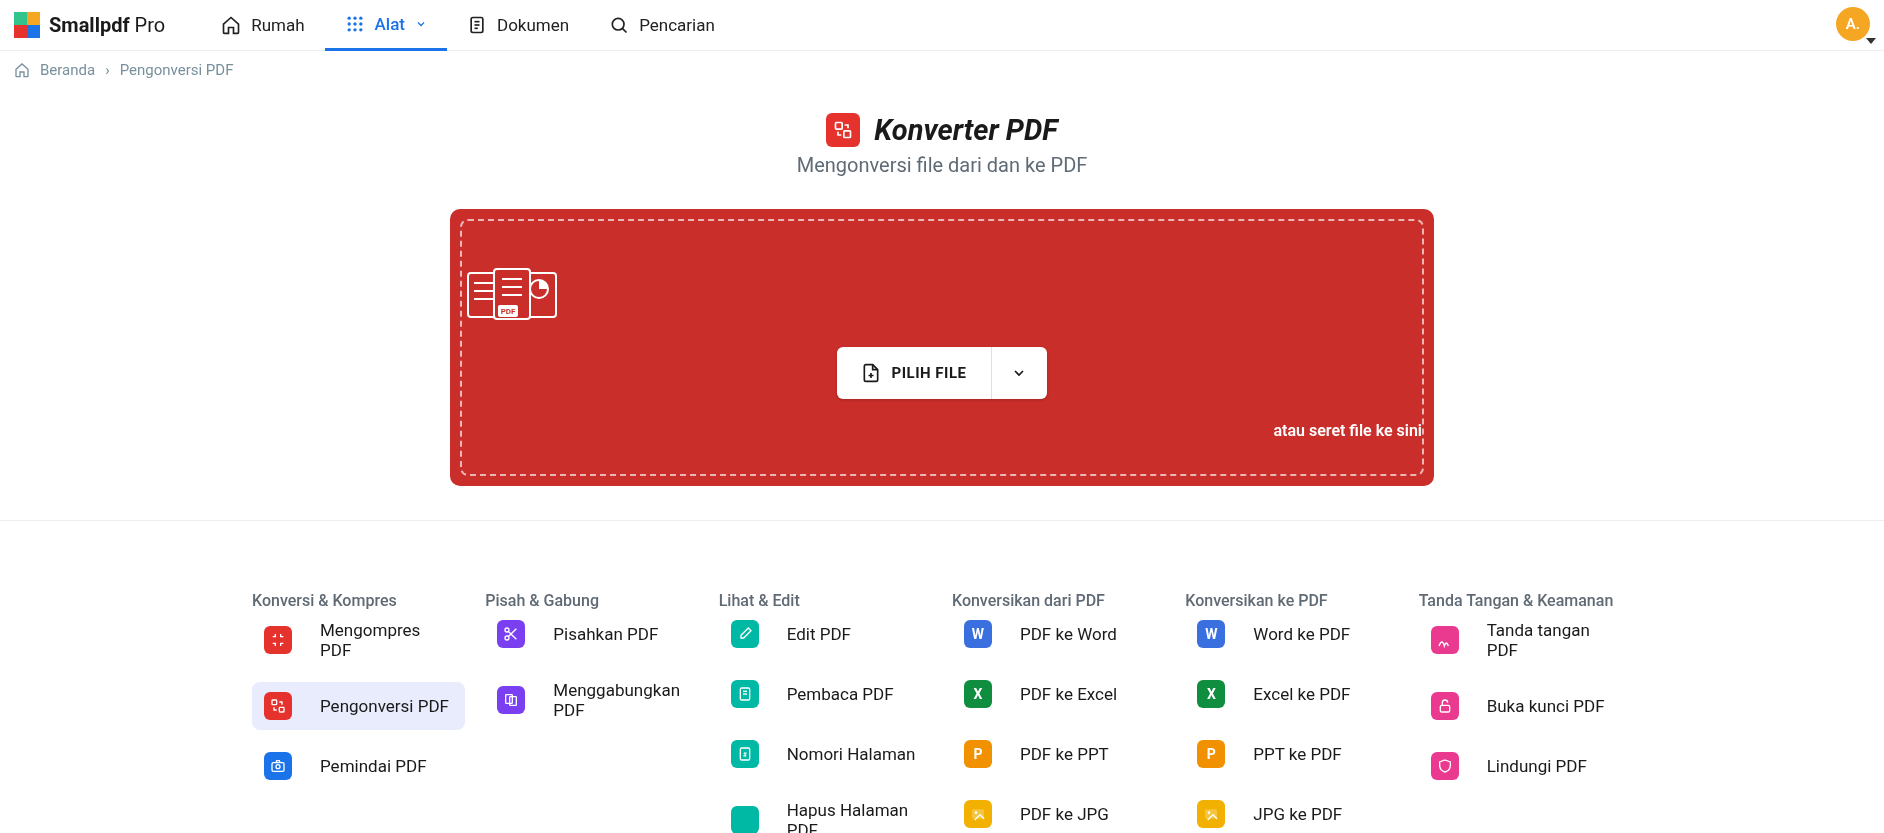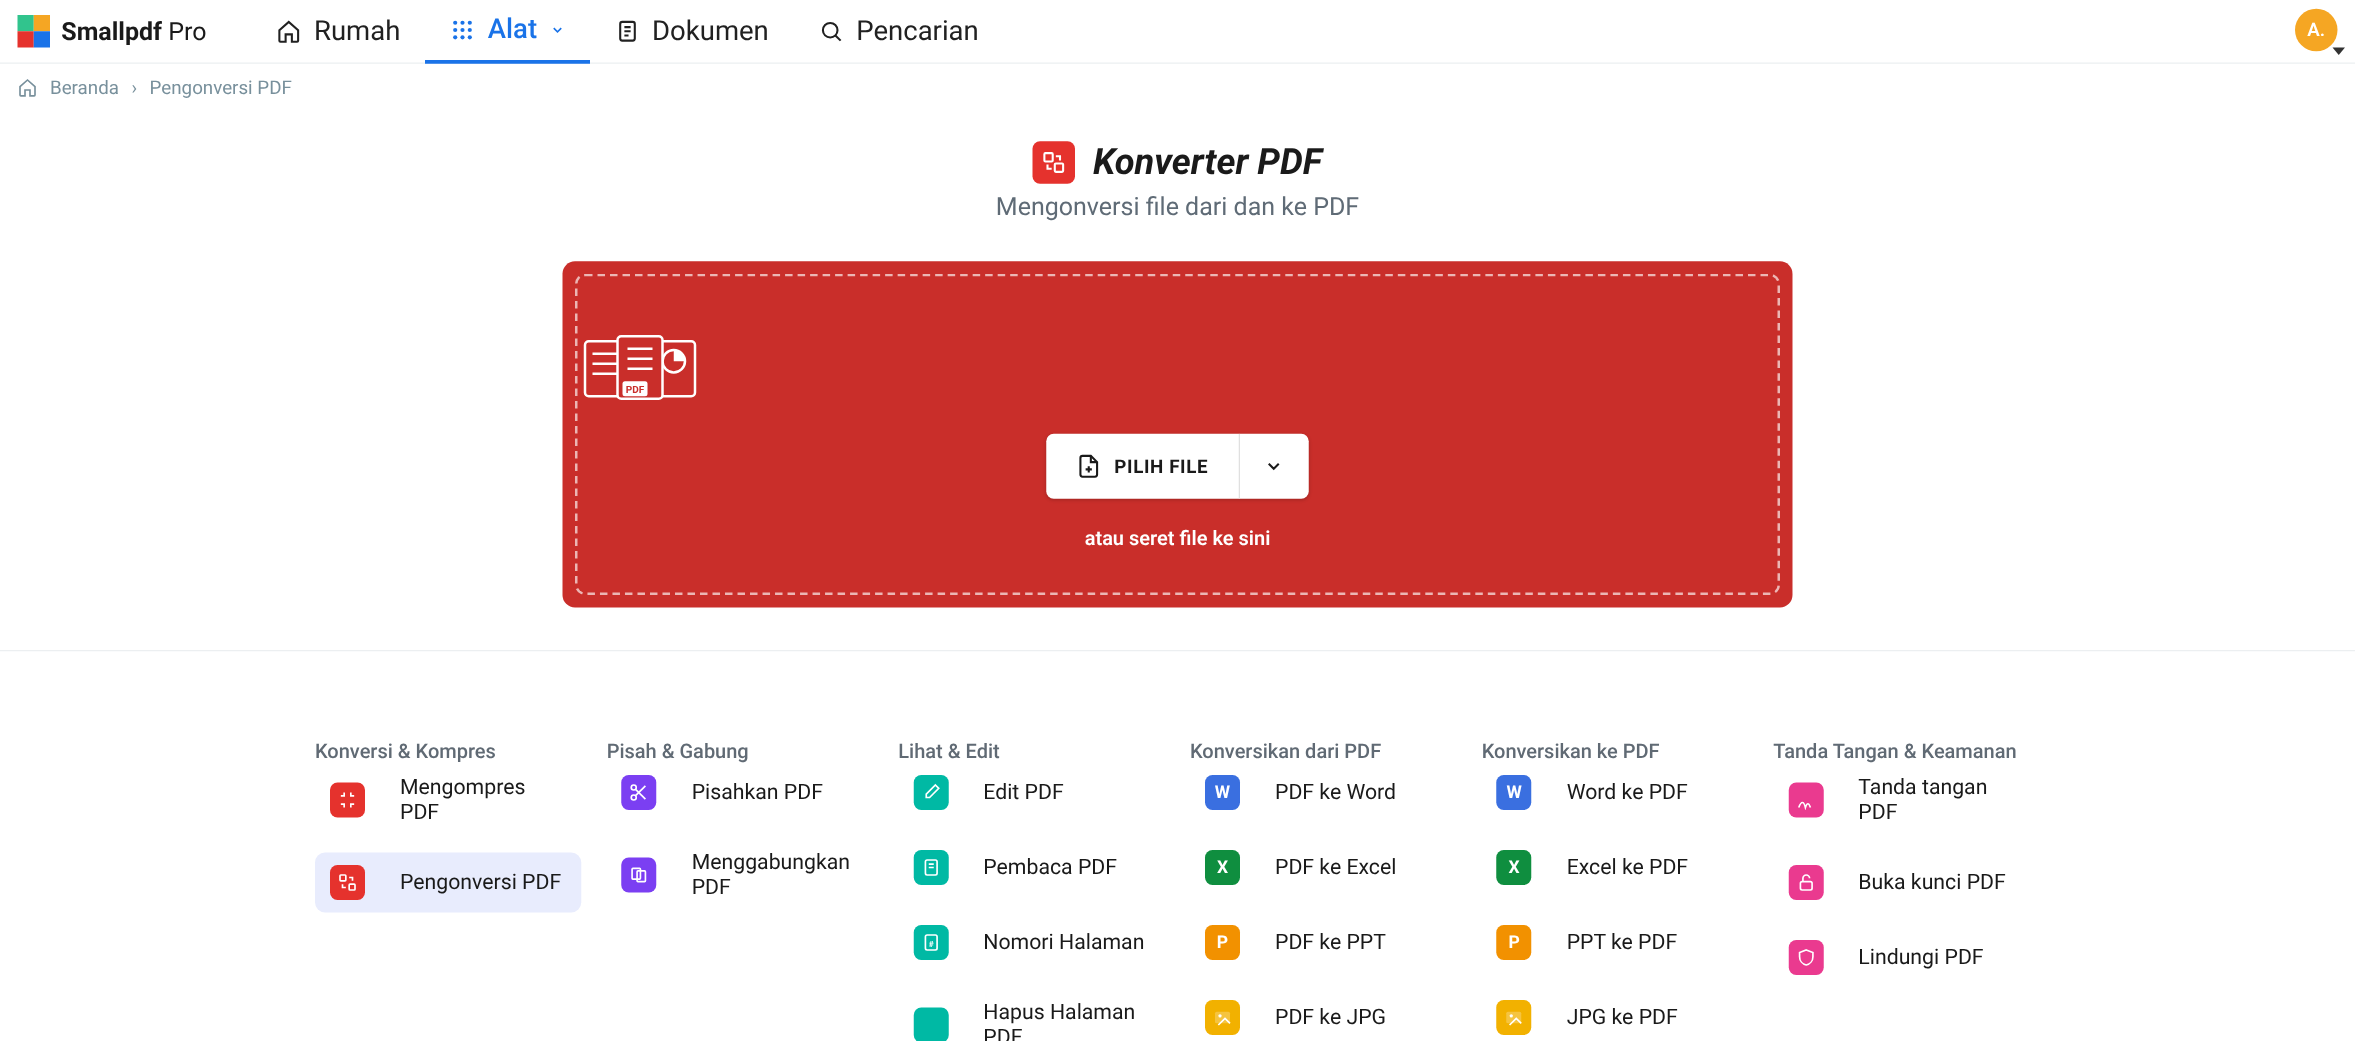--- a/index.html
+++ b/index.html
@@ -3,40 +3,40 @@
 <meta charset="utf-8">
 <style>
   * { box-sizing: border-box; margin: 0; padding: 0; }
   body { font-family: -apple-system, BlinkMacSystemFont, "Segoe UI", Roboto, Helvetica, Arial, sans-serif; background: #fff; color: #1a1a1a; width: 1884px; }
   
   .topbar { display: flex; align-items: center; height: 51px; padding: 0 14px; border-bottom: 1px solid #eceff1; position: relative; }
   .logo { width: 26px; height: 26px; display: inline-flex; flex-wrap: wrap; margin-right: 9px; }
   .logo span { width: 50%; height: 50%; display:block; }
   .brand { font-size: 20px; font-weight: 700; margin-right: 36px; }
   .brand .pro { font-weight: 400; }
-  .navitem { display:flex; align-items:center; gap:10px; font-size:22px; color:#212121; padding: 0 20px; height: 51px; cursor:pointer; }
+  .navitem { display:flex; align-items:center; gap:10px; font-size:17px; color:#212121; padding: 0 20px; height: 51px; cursor:pointer; }
   .navitem.active { color:#1a73e8; border-bottom:3px solid #1a73e8; font-weight:500; }
   .avatar { position:absolute; right:14px; top:7px; width:34px; height:34px; border-radius:50%; background:#f5a623; color:#fff; display:flex; align-items:center; justify-content:center; font-weight:600; font-size:15px; }
   .avatar-dot { position:absolute; right:8px; top:38px; width:0; height:0; border-left:5px solid transparent; border-right:5px solid transparent; border-top:6px solid #333; }
   
   .crumb { display:flex; align-items:center; gap:10px; padding: 10px 14px; font-size:15px; color:#78909c; }
   .crumb a { color:#78909c; text-decoration:none; }
   
   .hero { text-align:center; padding: 24px 0 0; }
   .hero-title-row { display:flex; justify-content:center; align-items:center; gap:14px; }
   .hero-icon { width:34px; height:34px; border-radius:6px; background:#e5322d; display:flex; align-items:center; justify-content:center; }
   .hero-title { font-size:29px; font-weight:700;font-style:italic; }
   .hero-sub { font-size:20px; color:#5f6b76; margin-top:6px; }
   
   .drop { width:984px; margin: 32px auto 0; background:#c92e2a; border-radius:10px; padding:10px; }
   .drop-inner { border:2px dashed rgba(255,255,255,0.65); border-radius:8px; padding: 42px 0 34px; text-align:center; }
   .filebtn-wrap { display:inline-flex; background:#fff; border-radius:6px; overflow:hidden; box-shadow:0 1px 3px rgba(0,0,0,.2); }
   .filebtn { display:flex; align-items:center; gap:10px; font-weight:700; font-size:15px; letter-spacing:.5px; padding: 16px 24px; cursor:pointer; }
   .filebtn-caret { display:flex; align-items:center; justify-content:center; width:56px; border-left:1px solid #e0e0e0; cursor:pointer; }
-  .drop-hint { color:#fff; font-size:16px; margin-top:22px; font-weight:600; }
+  .drop-hint { color:#fff; font-size:16px; margin-top:22px; font-weight:600;text-align:right; }
   .section-divider { border-top:1px solid #eceff1; margin-top: 34px; }
   
   .tools { width:1380px; margin: 70px auto 0; display:grid; grid-template-columns: repeat(6, 1fr); gap: 0 20px; }
   .col-title { font-size:16px; color:#606a74; font-weight:500; }
   .tool { display:flex; align-items:center; gap:28px; font-size:17px; color:#1a1a1a; padding:10px 12px; border-radius:8px; margin-bottom:12px; cursor:pointer; }
   .tool.selected { background:#e8ecfd; }
   .ticon { width:28px; height:28px; border-radius:6px; flex-shrink:0; display:flex; align-items:center; justify-content:center; }
   svg { display:block; }
 </style>
 </head>
@@ -179,20 +179,30 @@
       <div class="tool selected">
         <span class="ticon" style="background: rgb(229, 50, 45);">
           <svg width="16" height="16" viewBox="0 0 24 24">
             <rect x="3" y="3" width="7" height="7" rx="1" stroke="#fff" stroke-width="2" fill="none"></rect>
             <rect x="14" y="14" width="7" height="7" rx="1" stroke="#fff" stroke-width="2" fill="none"></rect>
             <path d="M14 6h4v4M10 18H6v-4" stroke="#fff" stroke-width="2" fill="none"></path>
           </svg>
         </span>
         <span>Pengonversi PDF</span>
       </div>
+      <div class="tool">
+        <span class="ticon" style="background: rgb(26, 115, 232);">
+          <svg width="16" height="16" viewBox="0 0 24 24">
+            <rect x="3" y="7" width="18" height="13" rx="2" stroke="#fff" stroke-width="2" fill="none"></rect>
+            <circle cx="12" cy="13" r="3" stroke="#fff" stroke-width="2" fill="none"></circle>
+            <path d="M9 7l1-3h4l1 3" stroke="#fff" stroke-width="2" fill="none"></path>
+          </svg>
+        </span>
+        <span>Pemindai PDF</span>
+      </div>
     </div>
     <div>
       <div class="col-title">Pisah &amp; Gabung</div>
       <div class="tool">
         <span class="ticon" style="background: rgb(123, 63, 242);">
           <svg width="16" height="16" viewBox="0 0 24 24">
             <circle cx="6" cy="6" r="3" stroke="#fff" stroke-width="2" fill="none"></circle>
             <circle cx="6" cy="18" r="3" stroke="#fff" stroke-width="2" fill="none"></circle>
             <line x1="20" y1="4" x2="8.5" y2="15.5" stroke="#fff" stroke-width="2" fill="none"></line>
             <line x1="20" y1="20" x2="8.5" y2="8.5" stroke="#fff" stroke-width="2" fill="none"></line>

